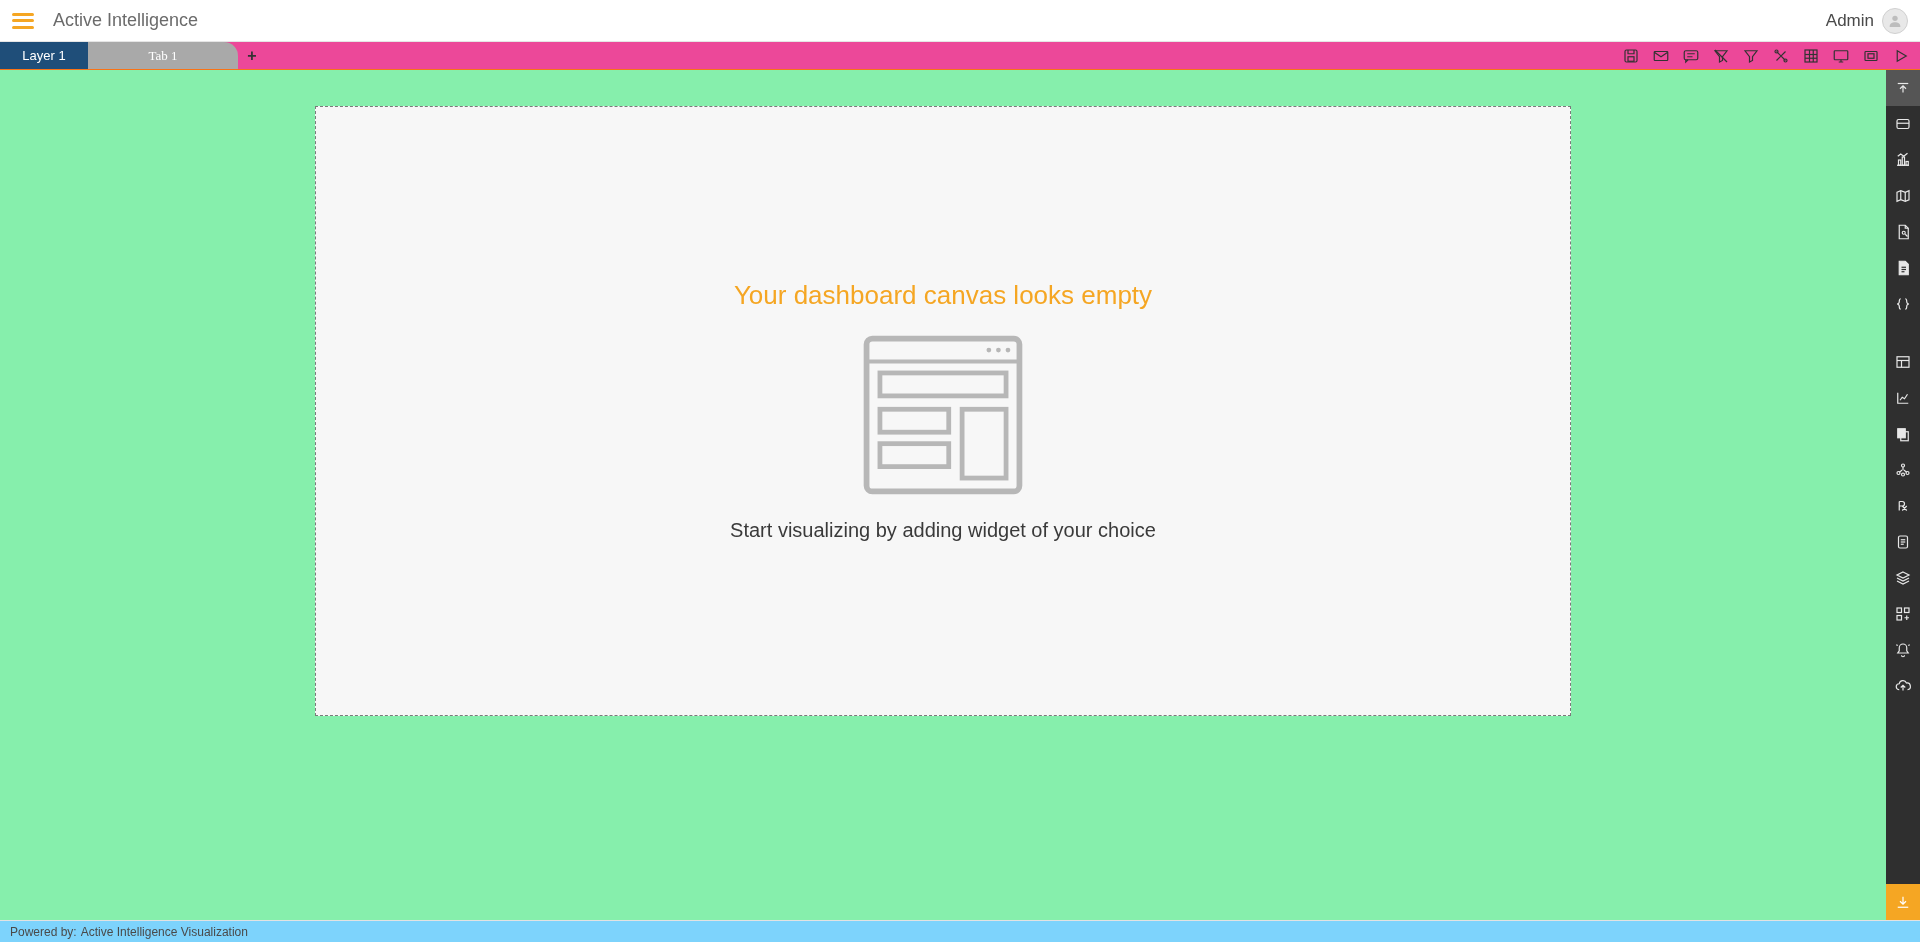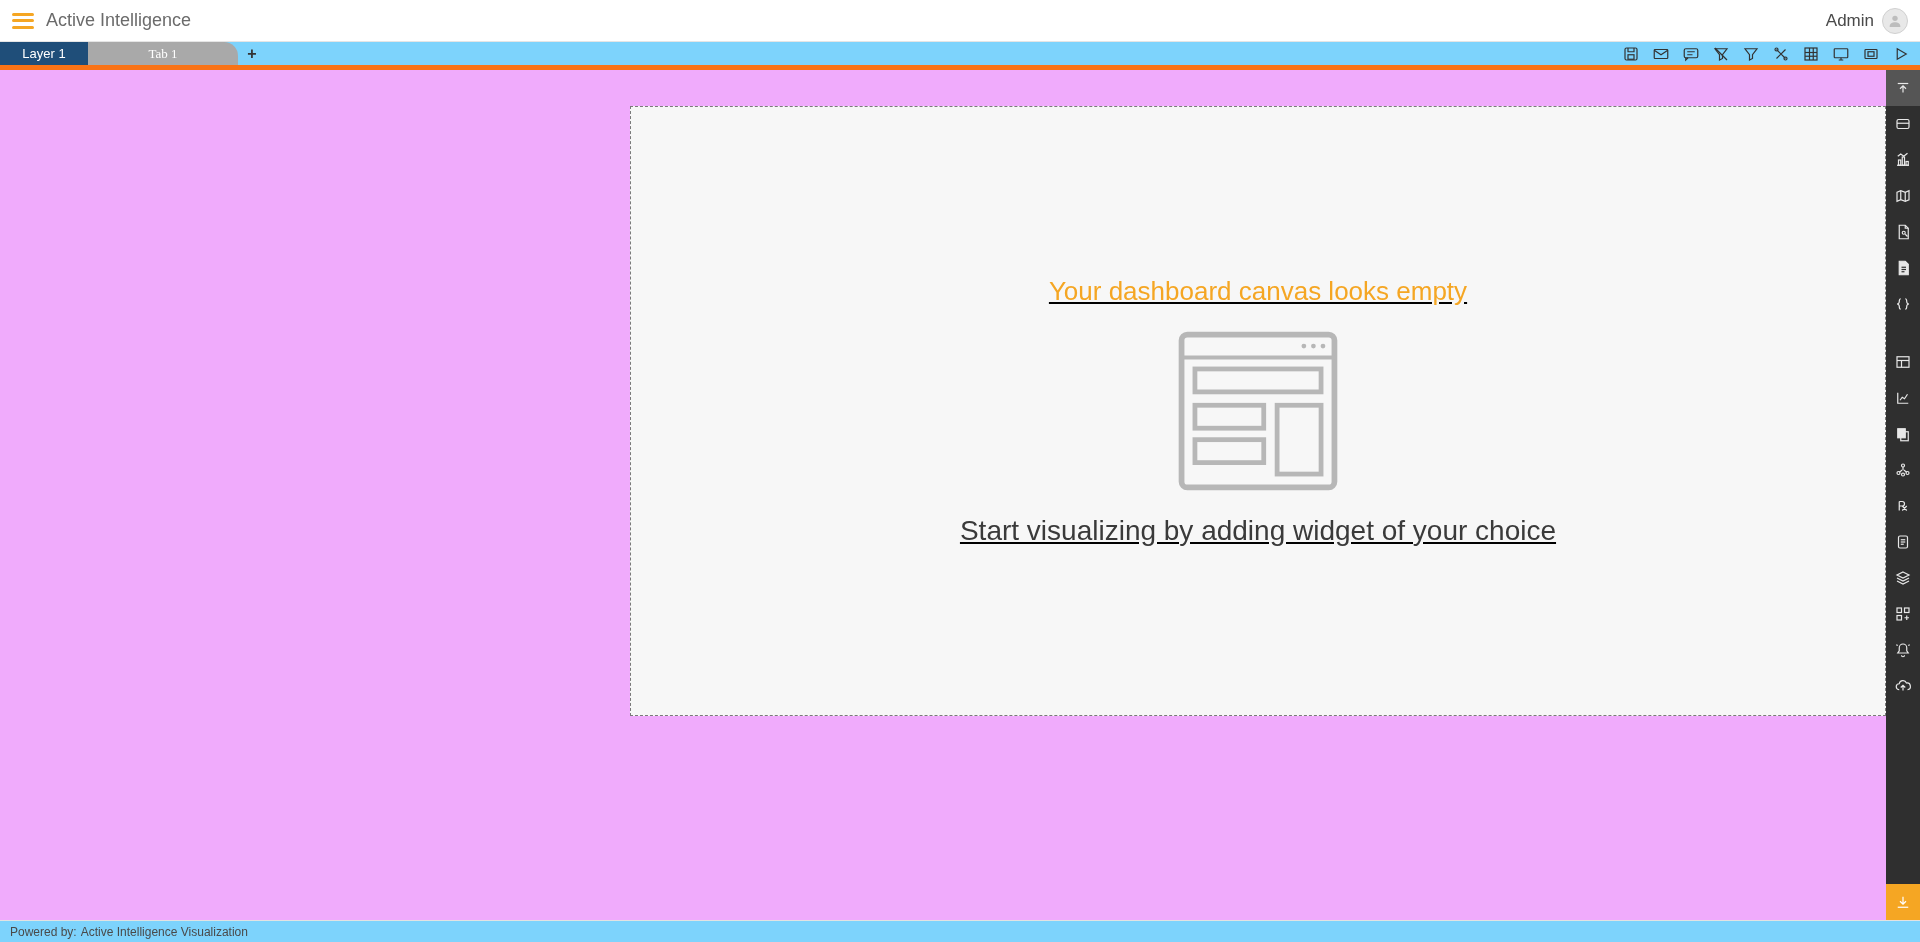--- a/index.html
+++ b/index.html
@@ -8,39 +8,39 @@
 
   
   .header {
     height: 42px;
     border-bottom: 1px solid #e5e5e5;
     display: flex;
     align-items: center;
     padding: 0 12px;
     justify-content: space-between;
   }
-  .header-left { display: flex; align-items: center; gap: 12px; }
+  .header-left { display: flex; align-items: center; gap: 19px; }
   .hamburger {
     width: 22px; height: 16px; display: flex; flex-direction: column; justify-content: space-between; cursor: pointer;
   }
   .hamburger span { display: block; height: 3px; background: #f5a623; border-radius: 2px; }
   .app-title { color: #6b6b6b; font-size: 18px; font-weight: 500; }
   .header-right { display: flex; align-items: center; gap: 8px; }
   .user-label { color: #4a4a4a; font-size: 17px; }
   .avatar {
     width: 26px; height: 26px; border-radius: 50%; background: #e8e8e8; border: 1px solid #d0d0d0;
     display: flex; align-items: center; justify-content: center;
   }
   .avatar svg { width: 16px; height: 16px; fill: #bdbdbd; }
 
   
   .tabbar {
     height: 28px;
-    background: #7dd3fc;
-    border-bottom: 5px solid #f97316;
+    background: #ec4899;
+    border-bottom: 1px solid #f97316;
     display: flex;
     align-items: stretch;
     position: relative;
   }
   .tabs-left { display: flex; align-items: stretch; }
   .tab {
     min-width: 88px;
     padding: 0 16px;
     display: flex; align-items: center; justify-content: center;
     font-size: 13px;
@@ -67,34 +67,33 @@
     width: 22px; height: 22px; display: flex; align-items: center; justify-content: center; cursor: pointer;
     color: #333;
   }
   .toolbtn svg { width: 18px; height: 18px; stroke: #333; fill: none; stroke-width: 1.6; }
 
   
   .main-wrap {
     flex: 1; display: flex; min-height: 0;
   }
   .canvas-area {
-    flex: 1; background: #f0abfc; position: relative; overflow: auto;
-    display: flex; align-items: flex-start; justify-content: flex-end;
+    flex: 1; background: #86efac; position: relative; overflow: auto;
+    display: flex; align-items: flex-start; justify-content: center;
     padding-top: 36px;
-    text-decoration: underline;
   }
   .canvas {
     width: 1256px; height: 610px;
     background: #f7f7f7;
     border: 1px dashed #7a7a7a;
     display: flex; flex-direction: column; align-items: center; justify-content: center;
     gap: 18px;
   }
   .empty-title { color: #f5a623; font-size: 26px; font-weight: 400; }
-  .empty-sub { color: #3a3a3a; font-size: 28px; }
+  .empty-sub { color: #3a3a3a; font-size: 20px; }
   .empty-illustration { width: 172px; height: 172px; }
   .empty-illustration svg { width: 100%; height: 100%; }
 
   
   .siderail {
     width: 34px; background: #2f2f2f; display: flex; flex-direction: column; align-items: center;
   }
   .rail-btn {
     width: 34px; height: 36px; display: flex; align-items: center; justify-content: center; cursor: pointer;
   }

